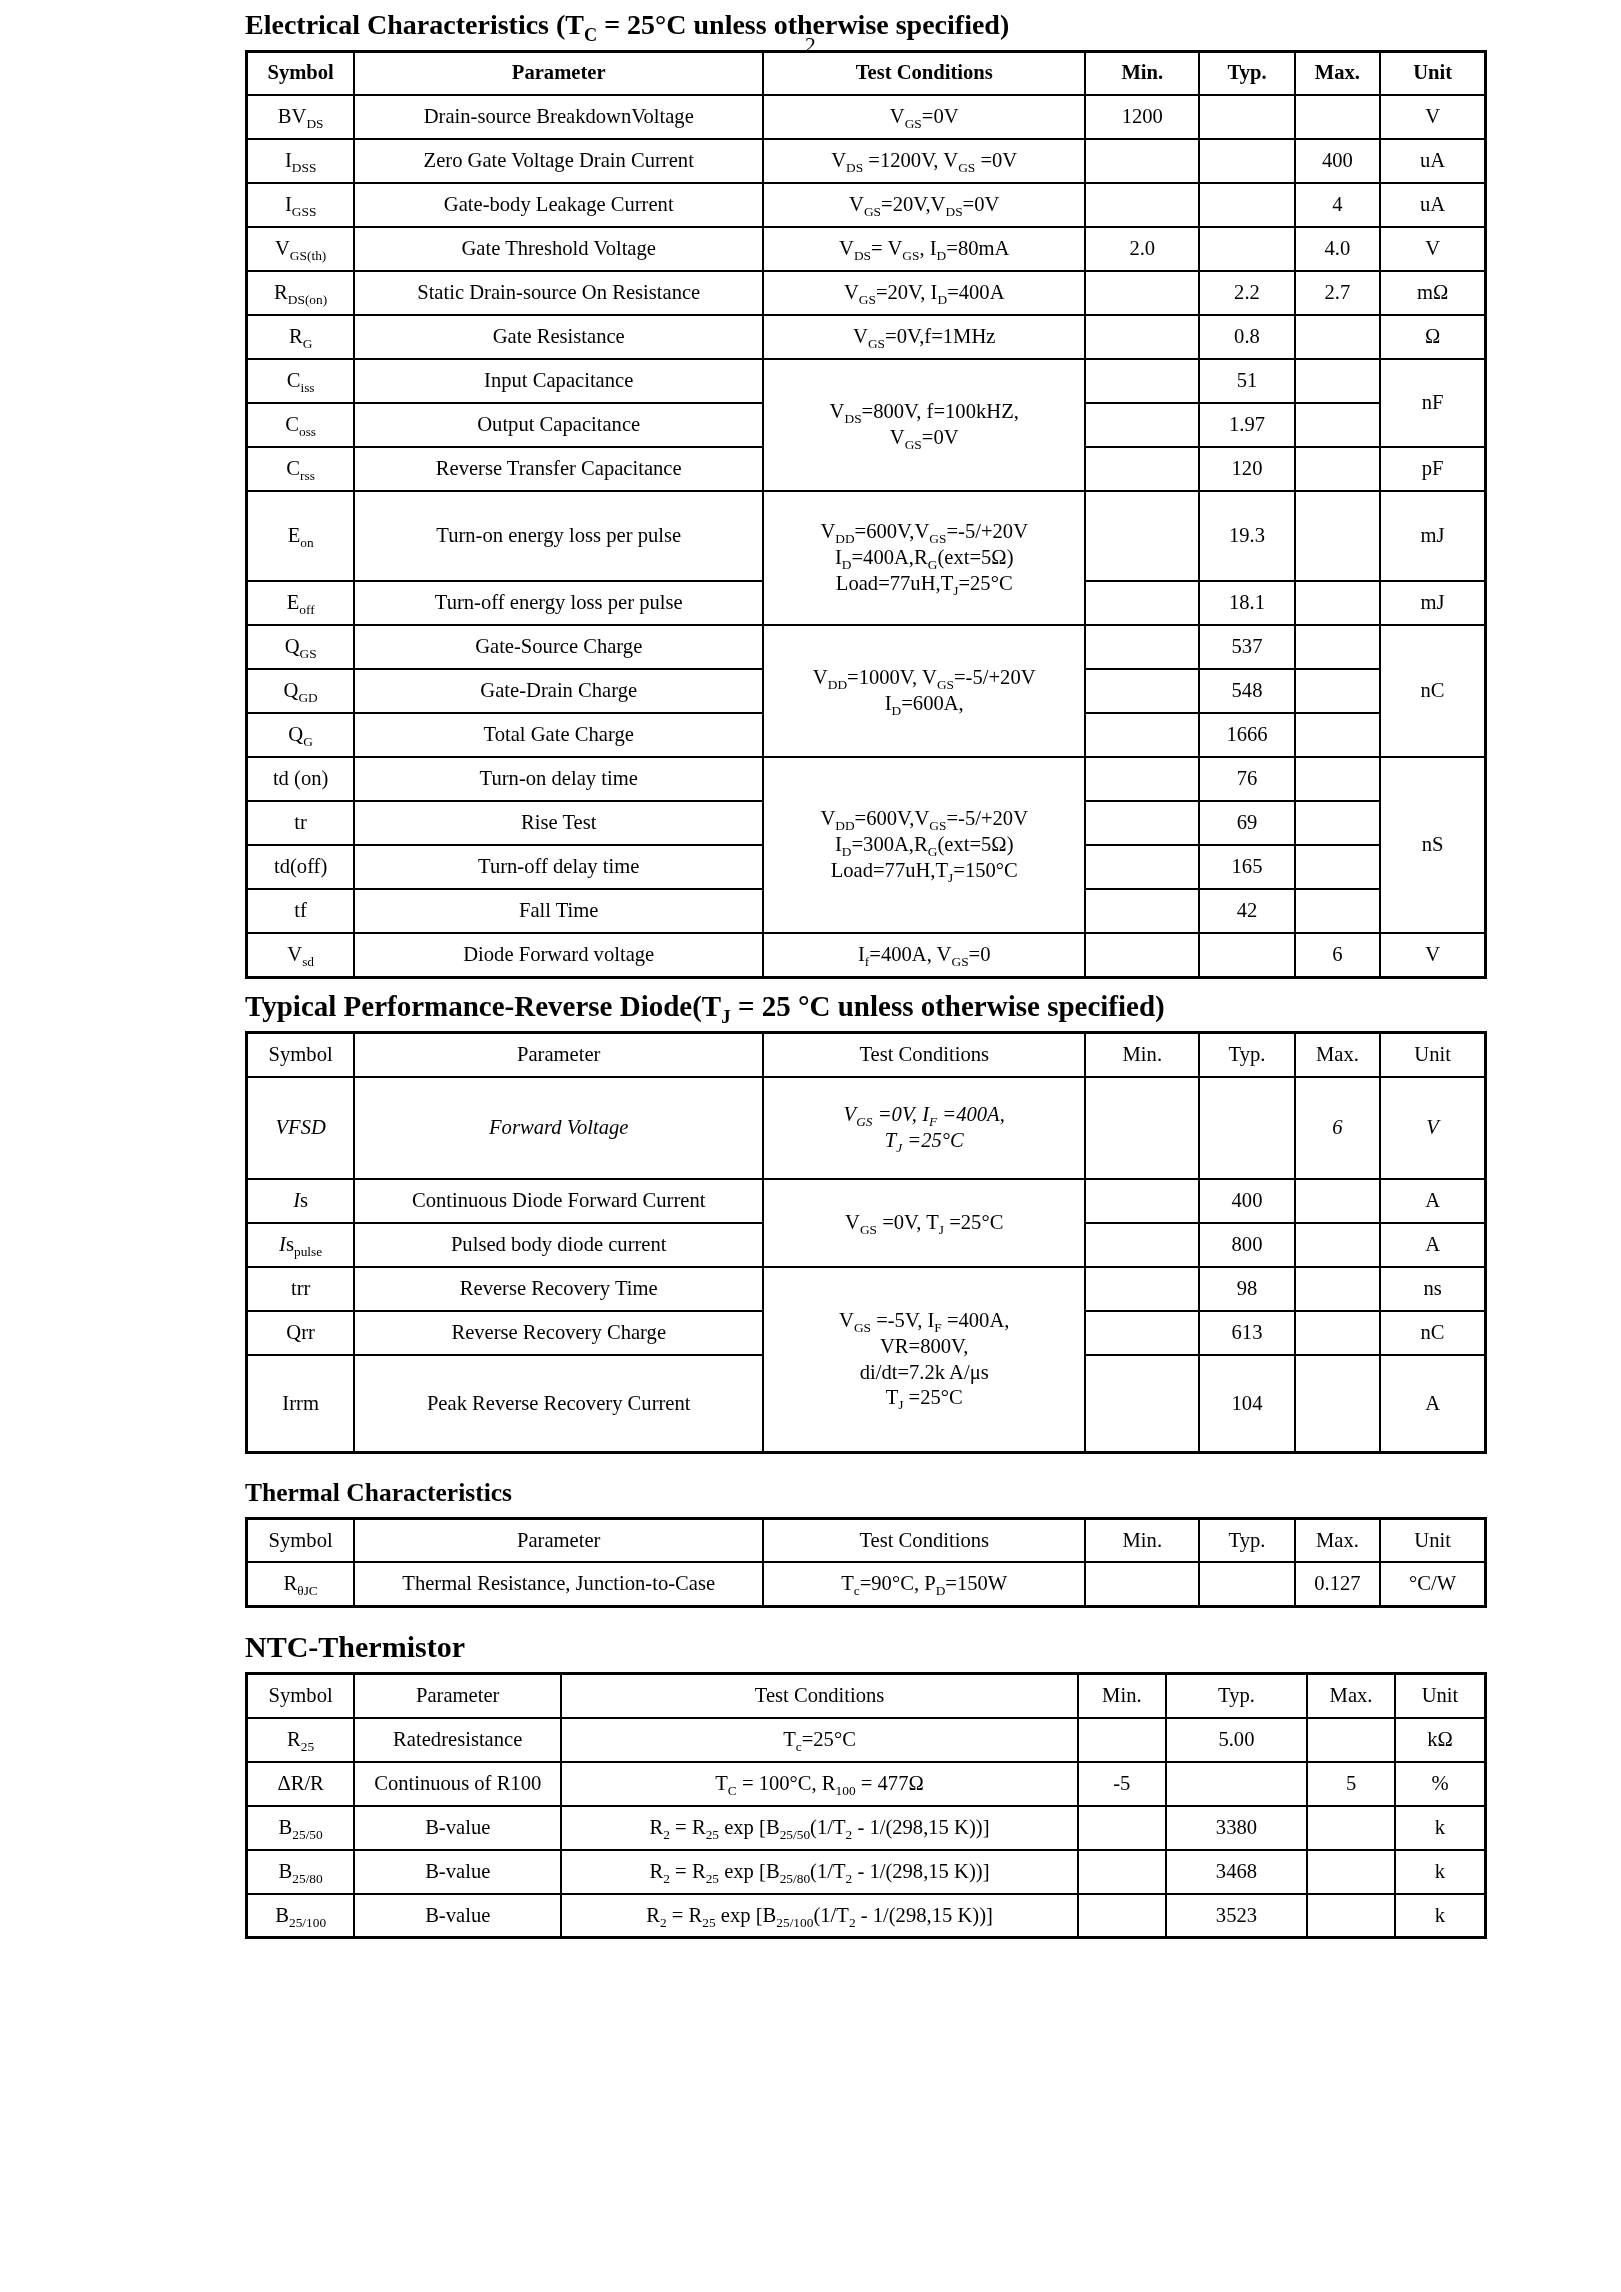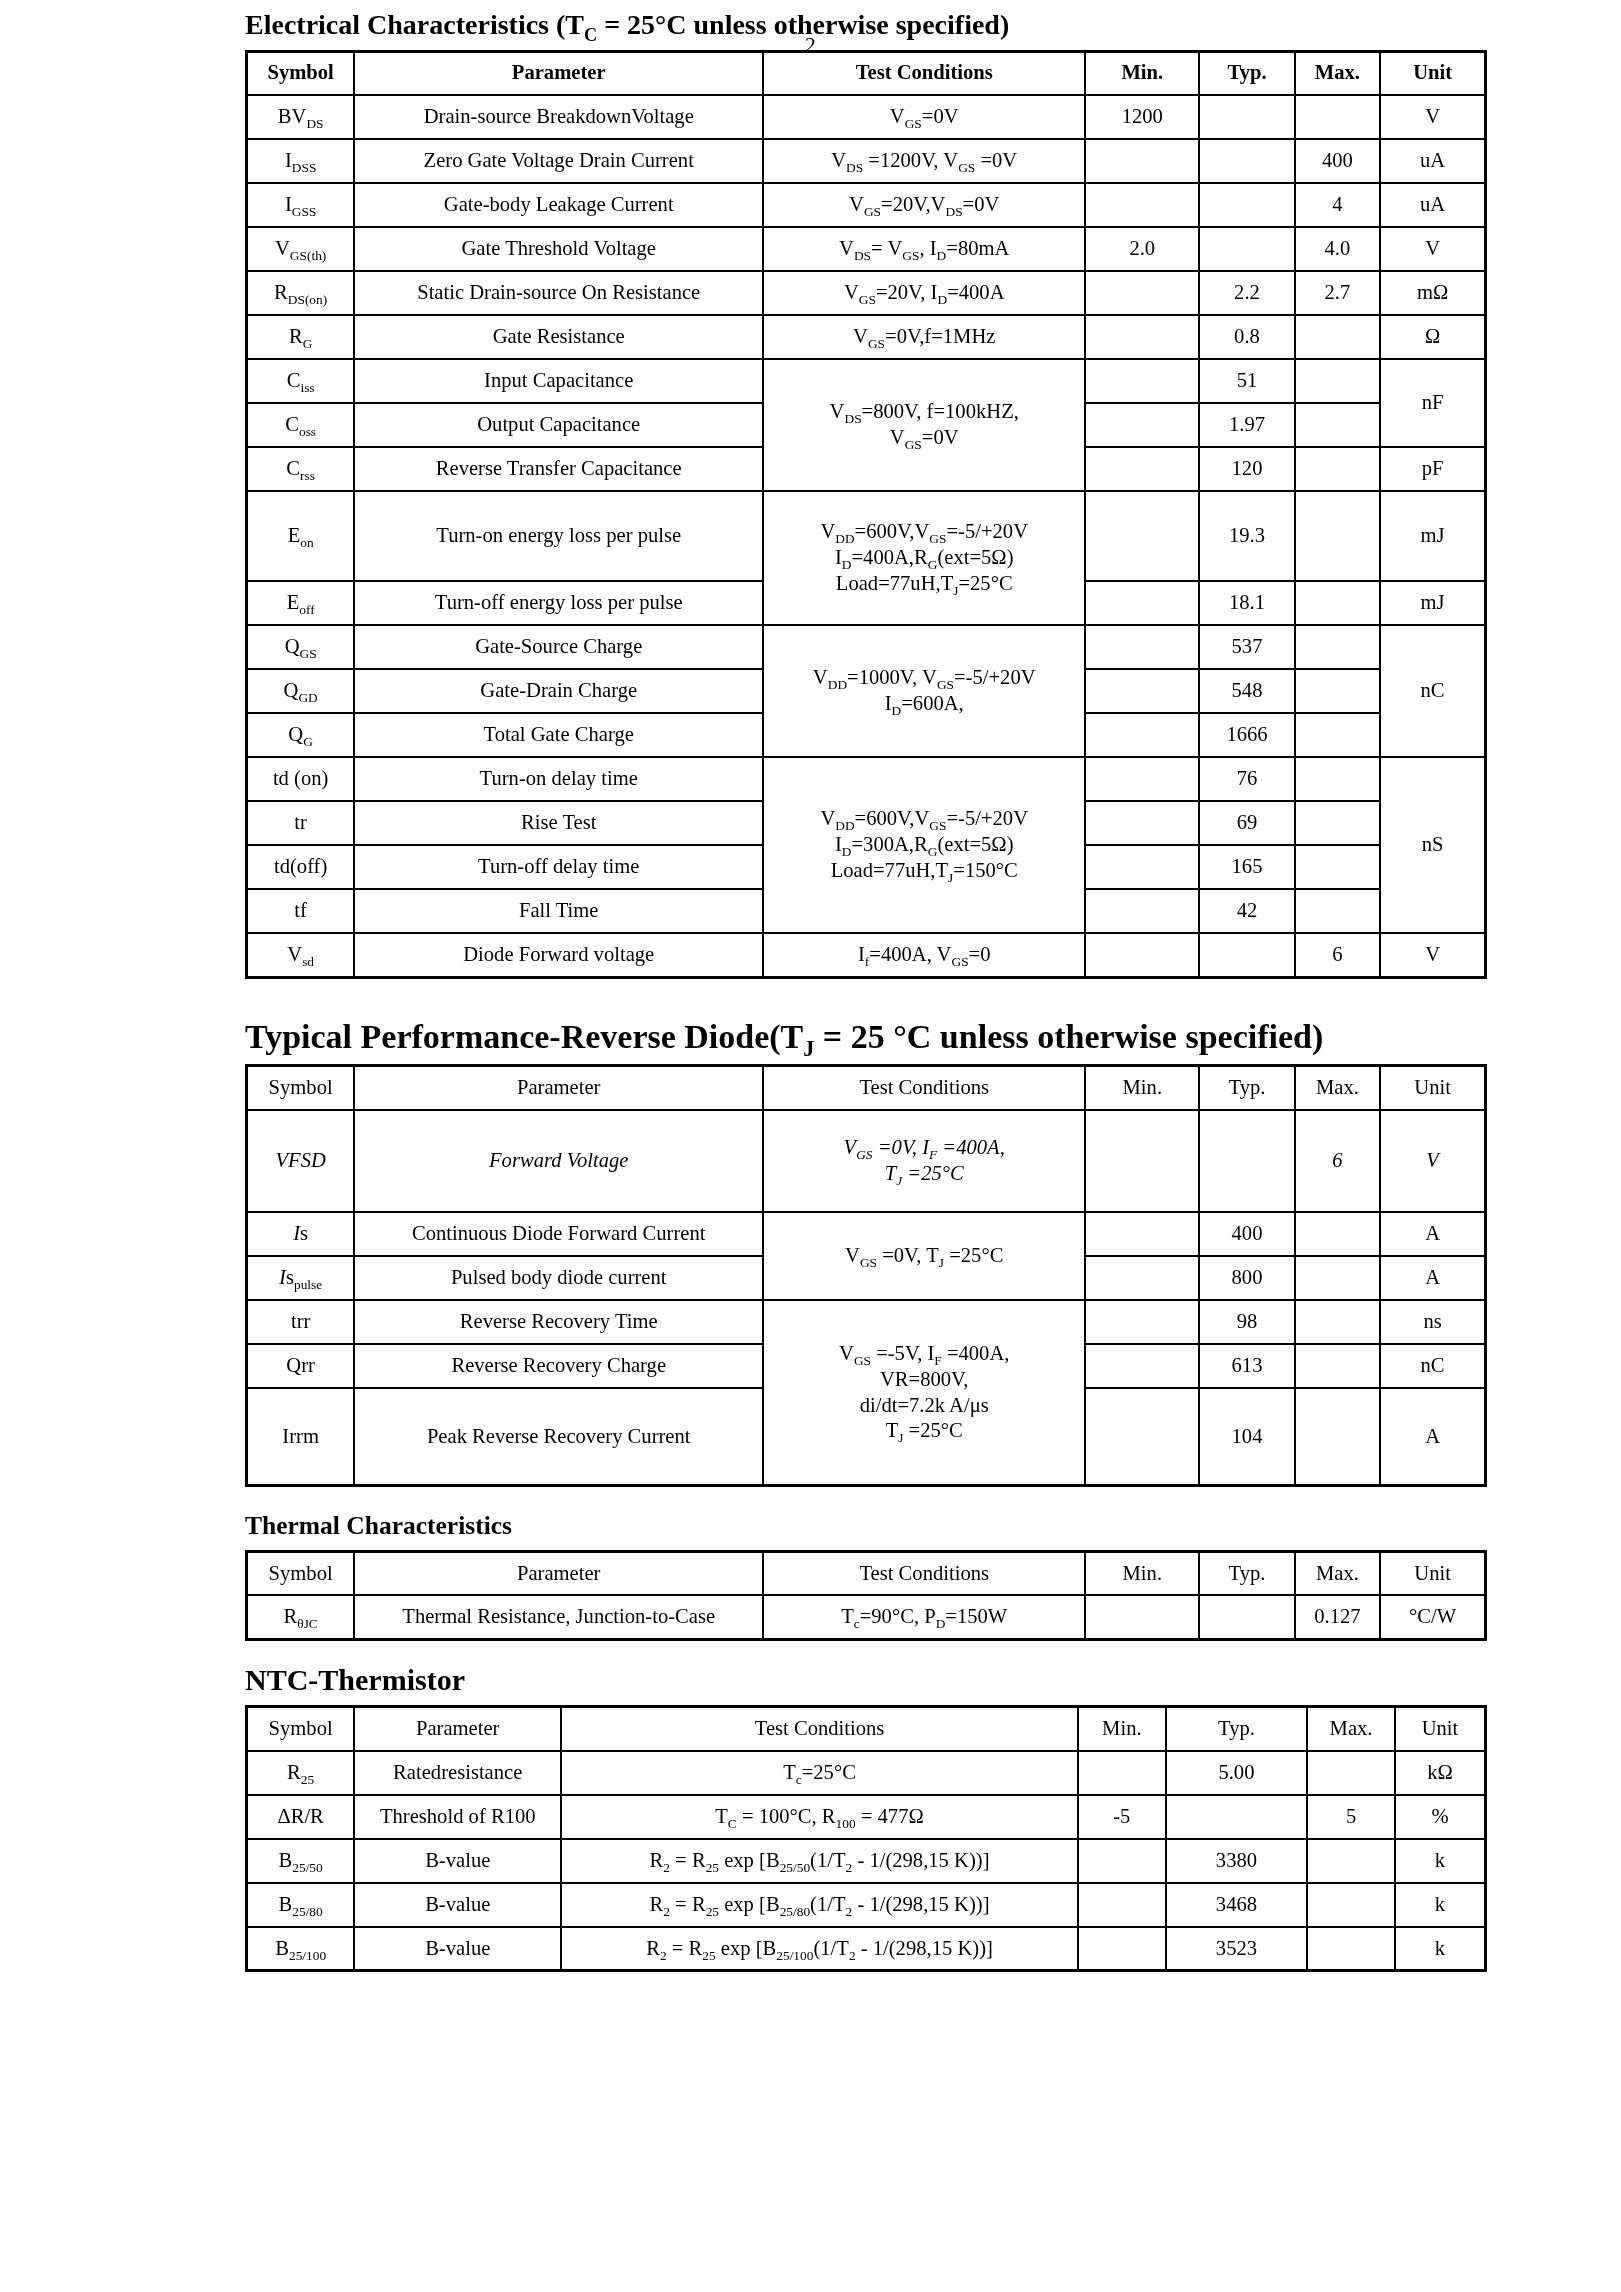--- a/index.html
+++ b/index.html
@@ -12,21 +12,21 @@
   .header-block{
     width:1145px;margin-top:147px;border-bottom:3.9px solid #000;
     text-align:right;padding-bottom:11.8px;
   }
   .part-number{
     font-family:"Liberation Sans","DejaVu Sans",sans-serif;
     font-weight:700;font-size:30px;letter-spacing:0.5px;
   }
   .sec-title{font-weight:700;margin:0;}
   .t-electrical{font-size:28px;margin-top:8.8px;}
-  .t-reverse{font-size:34px;margin-top:39px;font-family:Liberation Serif, serif;}
+  .t-reverse{font-size:29px;margin-top:11px;font-family:Liberation Serif, serif;}
   .t-thermal{font-size:25.5px;margin-top:23.5px;}
   .t-ntc{font-size:30px;margin-top:22px;}
   table.ds{
     border-collapse:collapse;width:1242px;margin-top:8.8px;
     table-layout:fixed;
   }
   table.ds th,table.ds td{
     border:2px solid #000;border-top:2.9px solid #000;border-bottom:2.9px solid #000;
     font-size:20.6px;text-align:center;vertical-align:middle;
     padding:2px 5.9px;line-height:1.25;overflow:hidden;
@@ -371,21 +371,21 @@
               <td>R<sub>25</sub></td>
               <td class="left">Ratedresistance</td>
               <td class="left">T<sub>c</sub>=25°C</td>
               <td></td>
               <td>5.00</td>
               <td></td>
               <td>kΩ</td>
             </tr>
             <tr>
               <td>ΔR/R</td>
-              <td class="left sm">Threshold of R100</td>
+              <td class="left sm">Continuous of R100</td>
               <td class="left sm">T<sub>C</sub> = 100°C, R<sub>100</sub> = 477Ω</td>
               <td>-5</td>
               <td></td>
               <td>5</td>
               <td>%</td>
             </tr>
             <tr>
               <td>B<sub>25/50</sub></td>
               <td class="left sm">B-value</td>
               <td class="left sm">R<sub>2</sub> = R<sub>25</sub> exp [B<sub>25/50</sub>(1/T<sub>2</sub> - 1/(298,15 K))]</td>

